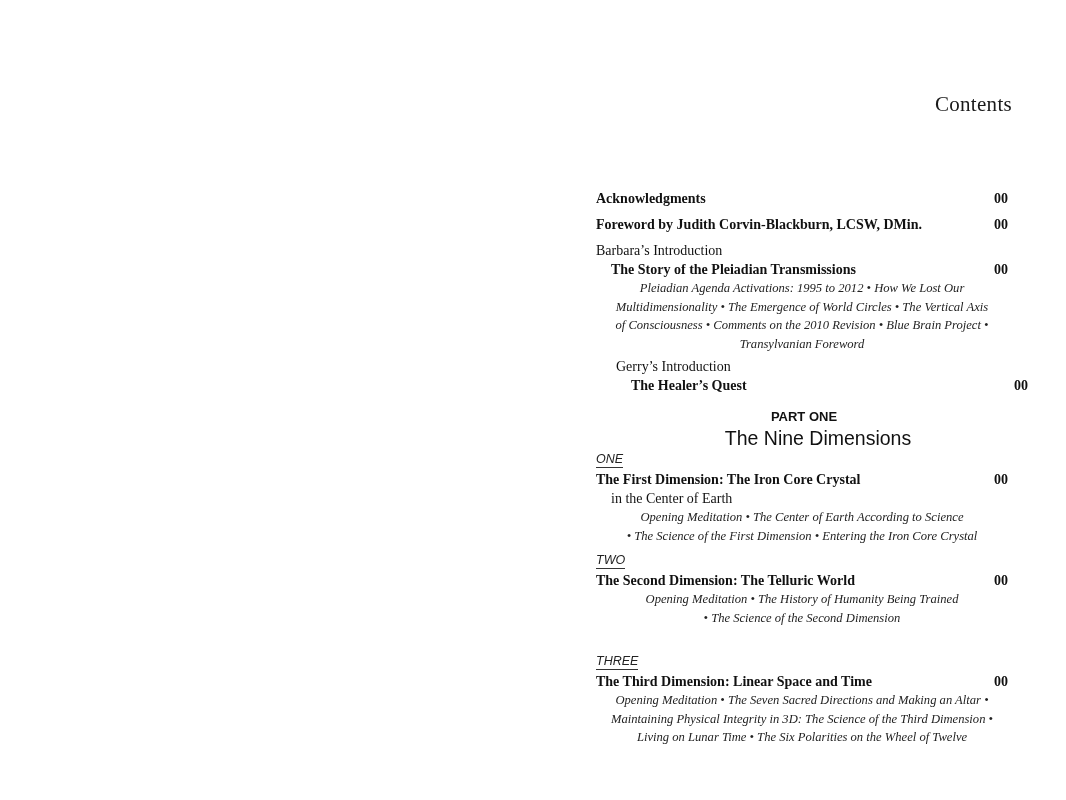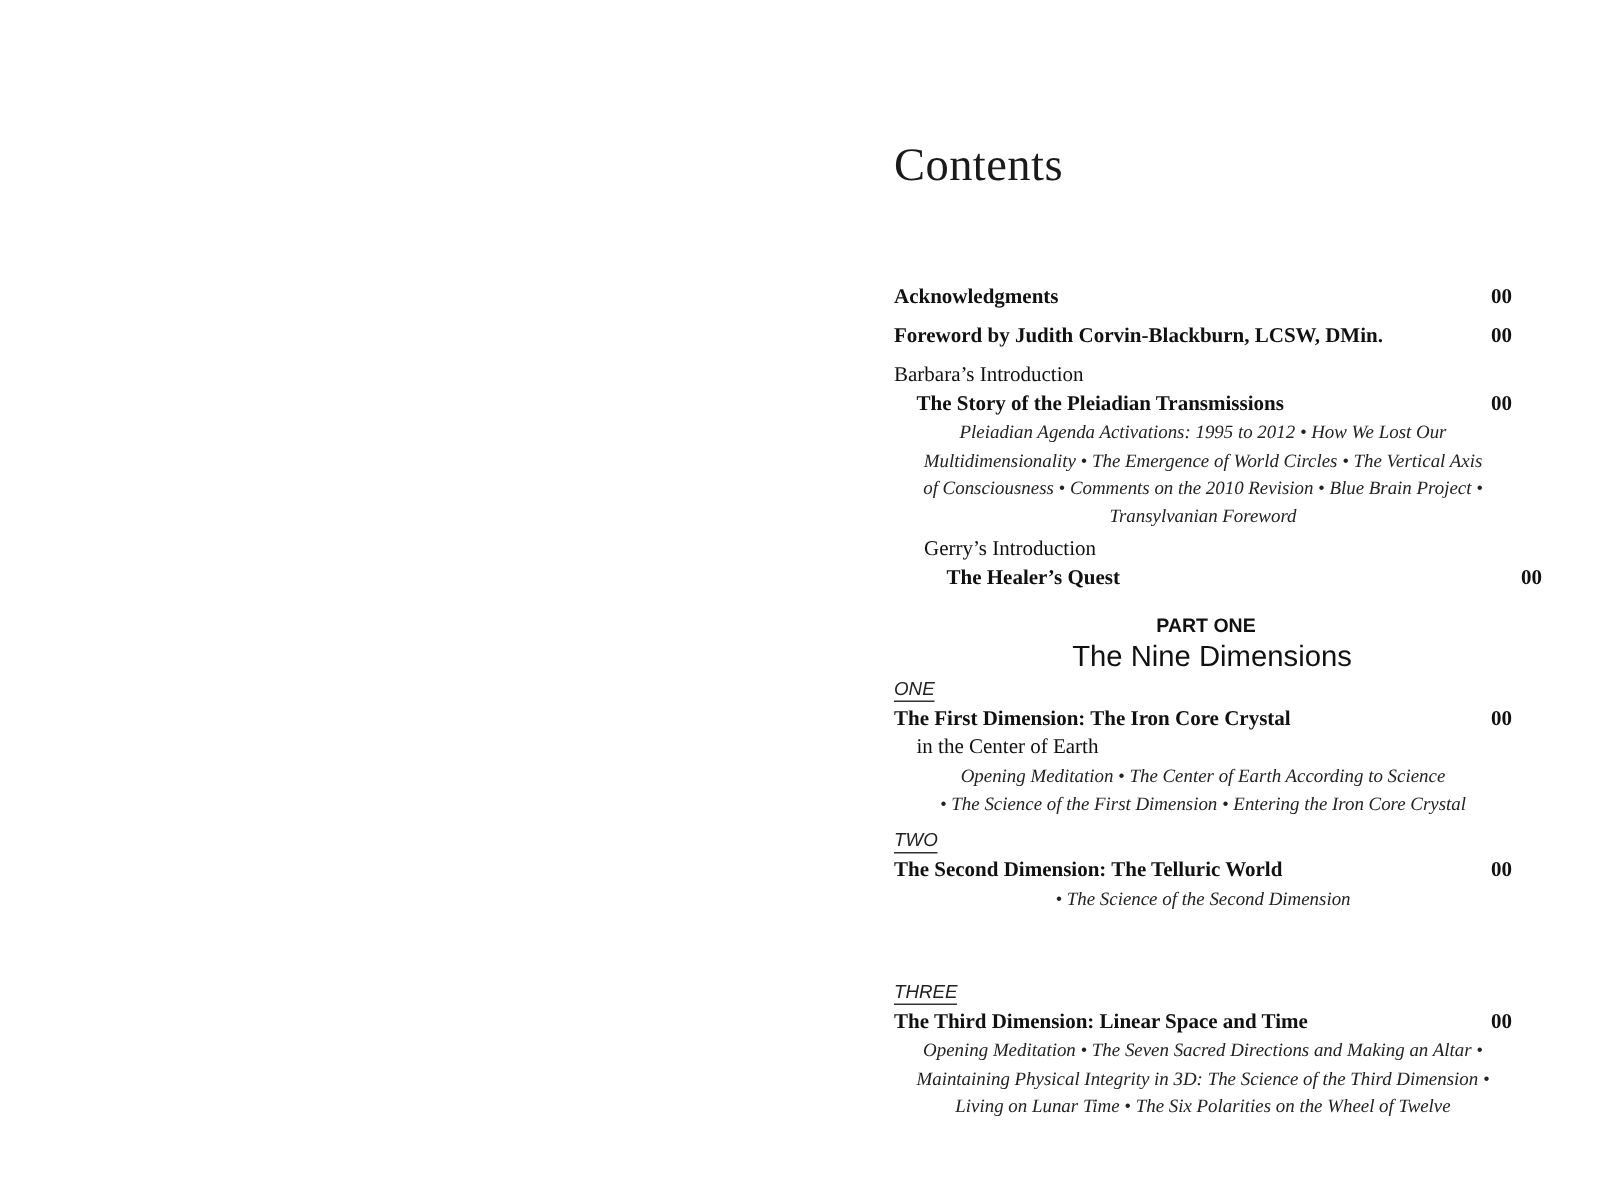--- a/index.html
+++ b/index.html
@@ -19,23 +19,23 @@
       background: #ffffff;
     }
     .right-page {
       position: absolute; left: 596px; top: 0;
       width: 412px; height: 800px;
     }
     .toc-title {
       position: absolute;
       left: 0; width: 416px;
       top: 92px;
-      text-align: left;
+      text-align: right;
       font-family: "Liberation Serif", serif;
-      font-size: 31px;
+      font-size: 21px;
       font-weight: normal;
       letter-spacing: 0.3px;
       color: #1a1a1a;
     }
     .entry {
       position: absolute;
       left: 0; width: 412px;
     }
     .row {
       display: flex;
@@ -66,21 +66,21 @@
       position: absolute;
       left: 0; width: 416px;
       text-align: center;
       font-family: "Liberation Sans", sans-serif;
       font-weight: bold;
       font-size: 13px;
       color: #111;
     }
     .part-title {
       position: absolute;
-      left: 4px; width: 416px;
+      left: 14px; width: 416px;
       text-align: center;
       font-family: "Liberation Sans", sans-serif;
       font-size: 19.5px;
       color: #111;
     }
     .chapter-label {
       position: absolute;
       left: 0;
       font-family: "Liberation Sans", sans-serif;
       font-style: italic;
@@ -153,20 +153,21 @@
     </div>
   </div>
 
   <div class="chapter-label" style="top:553px;">TWO</div>
   <div class="entry" style="top:571px;">
     <div class="row">
       <span>The Second Dimension: The Telluric World</span>
       <span class="page-num">00</span>
     </div>
     <div class="sub">
+      <div>Opening Meditation • The History of Humanity Being Trained</div>
       <div>• The Science of the Second Dimension</div>
     </div>
   </div>
 
   <div class="chapter-label" style="top:654px;">THREE</div>
   <div class="entry" style="top:672px;">
     <div class="row">
       <span>The Third Dimension: Linear Space and Time</span>
       <span class="page-num">00</span>
     </div>

